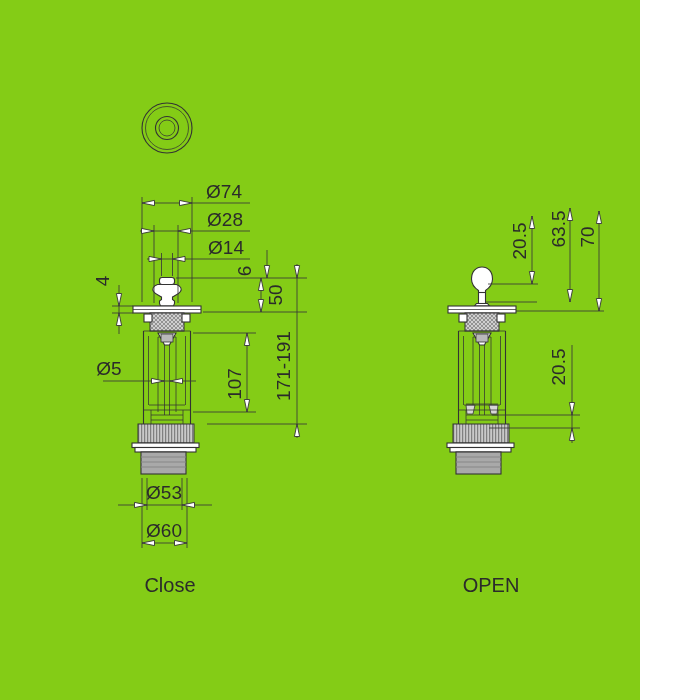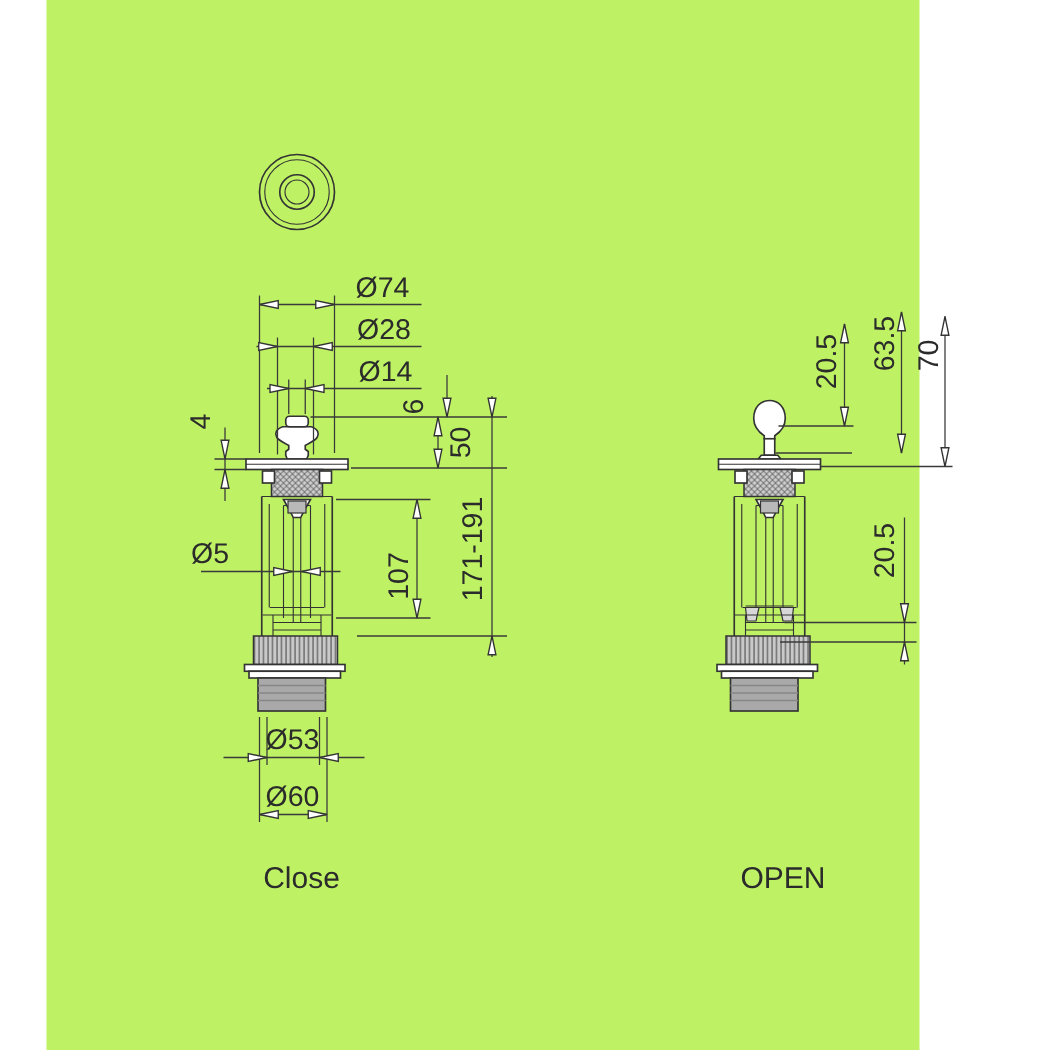--- a/index.html
+++ b/index.html
@@ -1,16 +1,16 @@
 <!DOCTYPE html>
 <html><head>
 <meta charset="utf-8">
 <style>
   html,body{margin:0;padding:0;background:#ffffff;}
-  .page{width:582px;height:700px;background:#bef264;position:relative;font-family:"Liberation Sans",sans-serif;margin-left:31px;}
+  .page{width:640px;height:700px;background:#84cc16;position:relative;font-family:"Liberation Sans",sans-serif;}
   svg{display:block;}
   .ol{fill:#ffffff;stroke:#333333;stroke-width:1.1;}
   .ln{stroke:#333333;stroke-width:1.1;fill:none;}
   .tn{stroke:#333333;stroke-width:0.75;fill:none;}
   .dl{stroke:#3a3a3a;stroke-width:0.85;fill:none;}
   .arr{fill:#ffffff;stroke:#333333;stroke-width:0.9;}
   .dim-t{font-family:"Liberation Sans",sans-serif;font-size:19px;fill:#2b2b2b;}
   .cap-t{font-family:"Liberation Sans",sans-serif;font-size:20px;fill:#2b2b2b;}
   .thread{fill:#a9a9a9;stroke:#333333;stroke-width:1.1;}
   .thline{stroke:#878787;stroke-width:1;}

